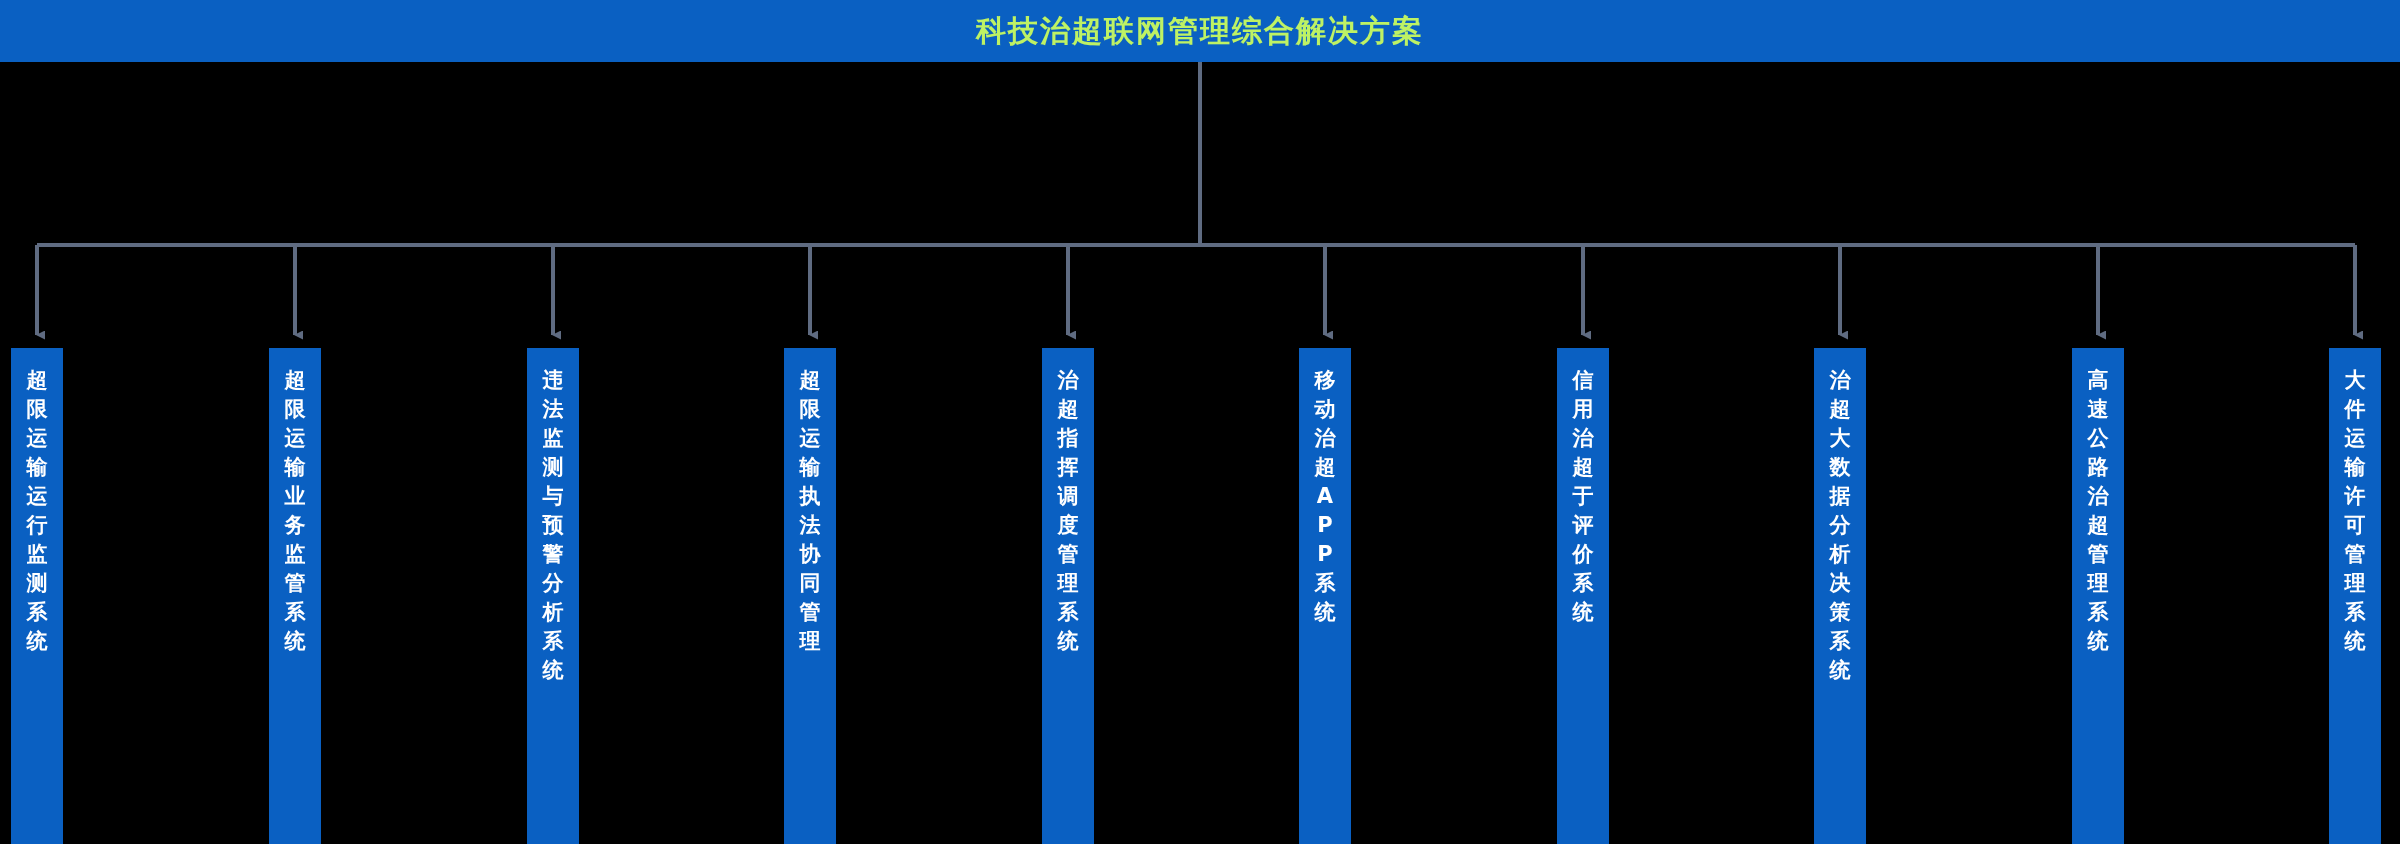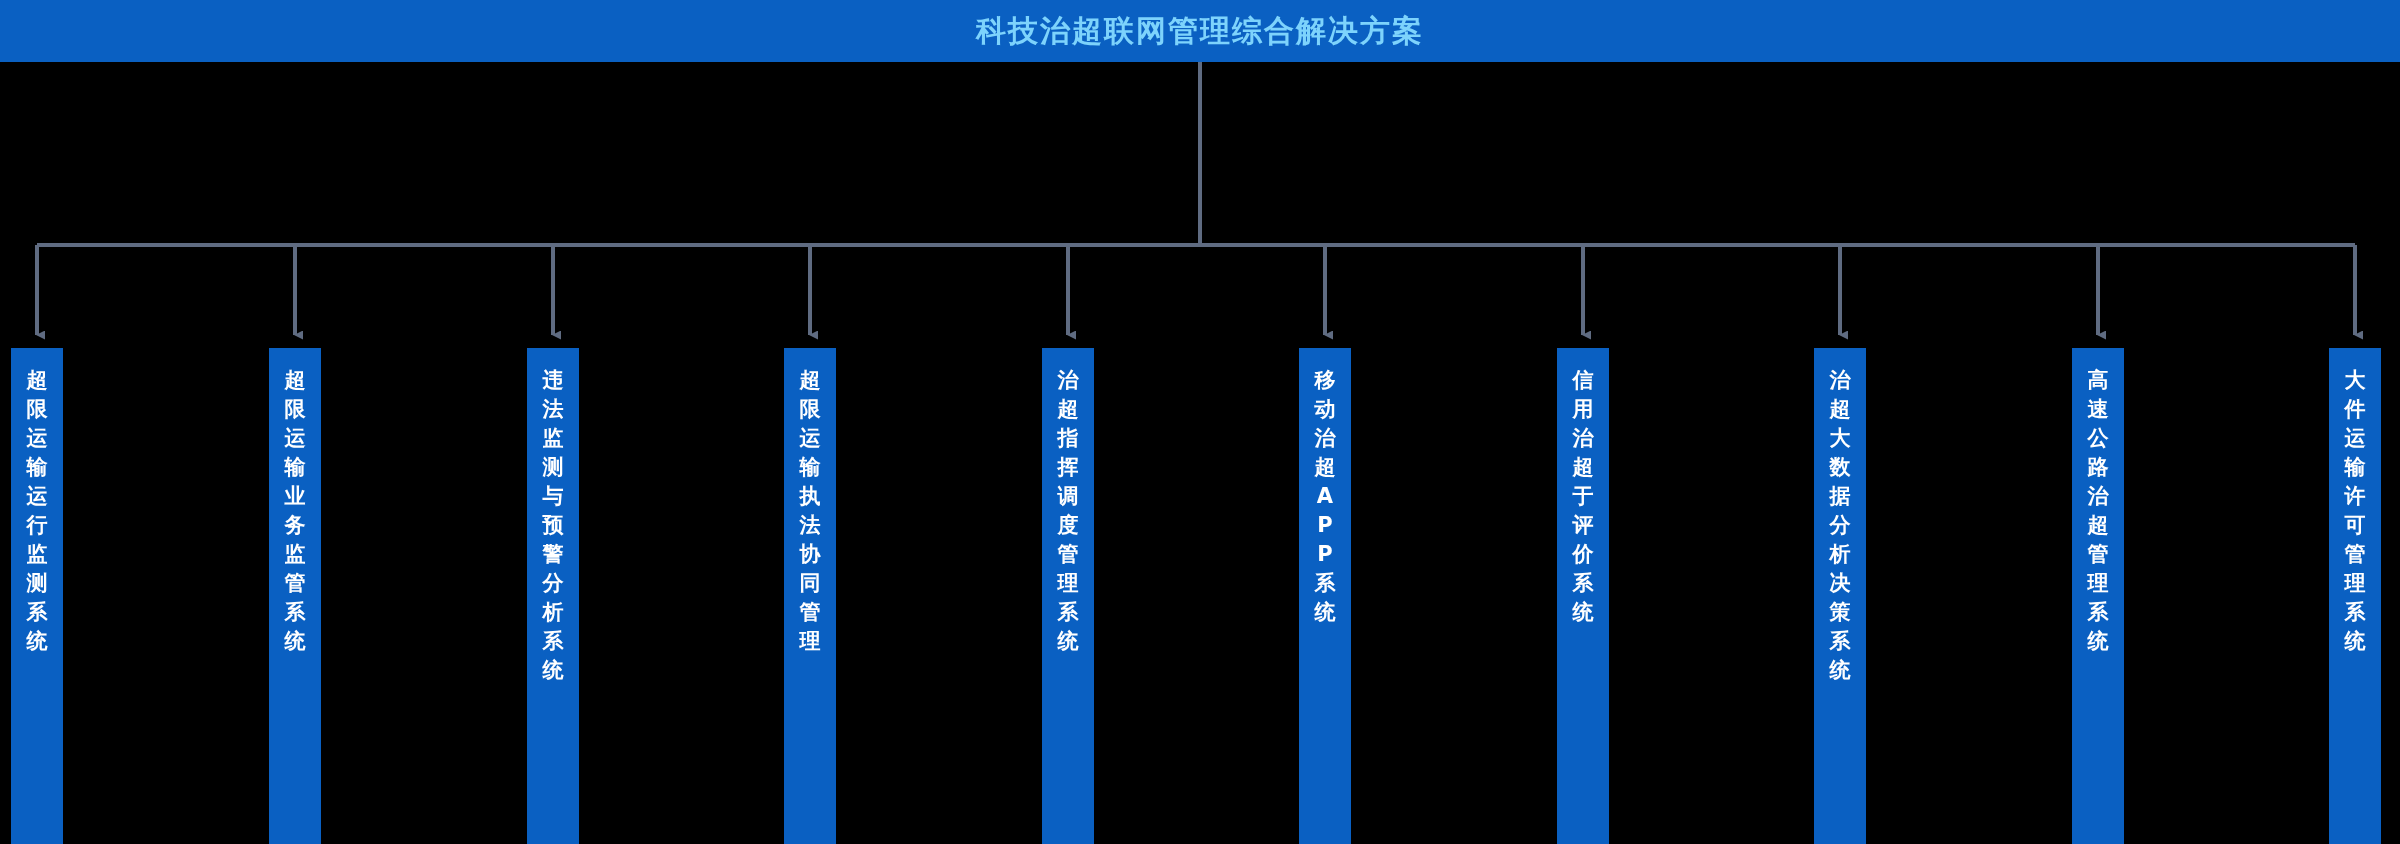--- a/index.html
+++ b/index.html
@@ -20,21 +20,21 @@
   #title-bar {
     position:absolute;
     left:0; top:0;
     width:2400px; height:62px;
     background:#0A60C2;
     display:flex;
     align-items:center;
     justify-content:center;
   }
   #title-text {
-    color:#7dd3fc;
+    color:#bef264;
     font-size:30px;
     font-weight:bold;
     letter-spacing:2px;
     line-height:1;
     white-space:nowrap;
   }
 
   
   #connectors {
     position:absolute;

